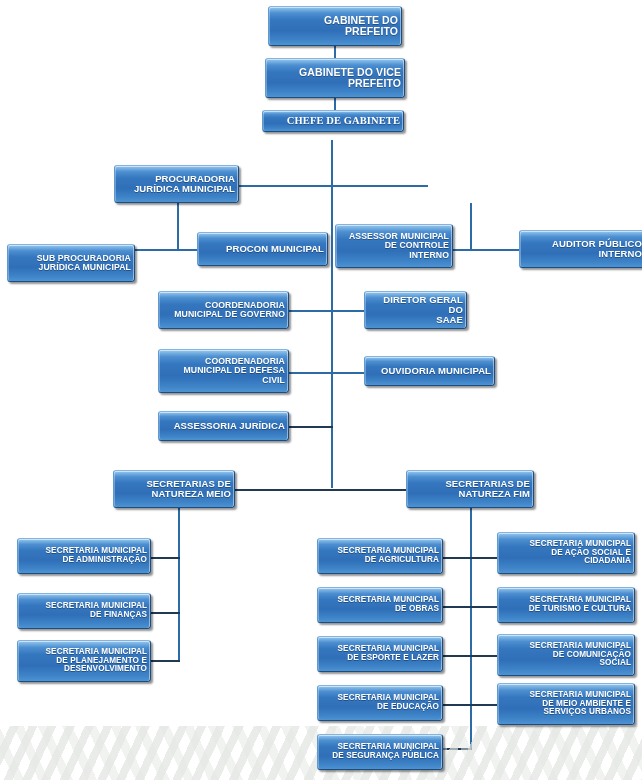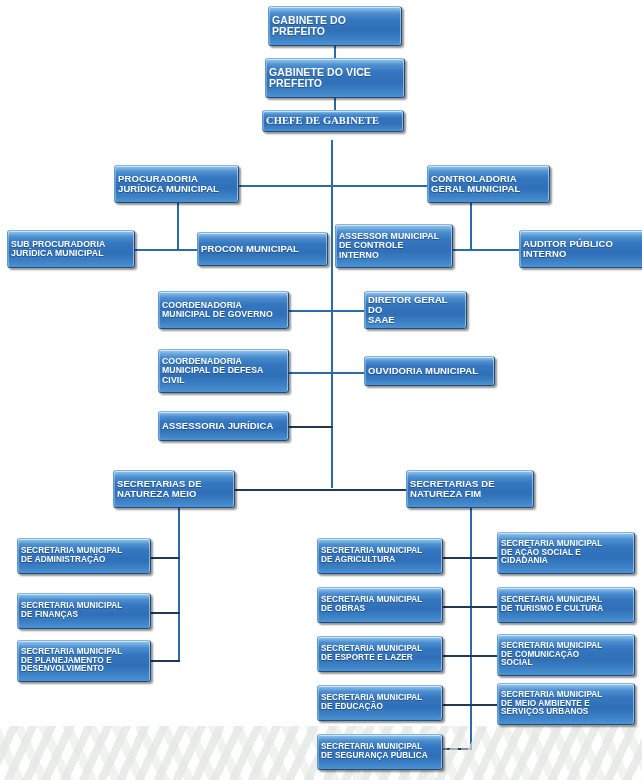--- a/index.html
+++ b/index.html
@@ -37,21 +37,21 @@
   .line{position:absolute;background:#2c6ba5;}
   .line.dark{background:#203a53;}
   .line.h{height:2px;}
   .line.v{width:2px;}
 
   
   .node{
     position:absolute;
     box-sizing:border-box;
     display:flex;align-items:center;justify-content:center;
-    text-align:left;
+    text-align:right;
     color:#ffffff;
     font-weight:bold;
     letter-spacing:.1px;
     line-height:1.08;
     padding:10px 3px;
     border-radius:3px;
     border-top:1px solid #7fb4e4;
     border-left:1px solid #5d9ad4;
     border-right:1px solid #1d4d7e;
     border-bottom:1px solid #1d4d7e;
@@ -139,26 +139,22 @@
 
   <div class="node fs10" style="left:262px;top:110px;width:142px;height:18px;font-family:Liberation Serif, serif;">
     <span class="txt">CHEFE DE GABINETE</span>
   </div>
 
   <div class="node fs9" style="left:114px;top:165px;width:125px;height:38px;">
     <span class="txt">PROCURADORIA
 JURÍDICA MUNICIPAL</span>
   </div>
 
-  <div class="node fs9" style="left:427px;top:165px;width:123px;height:38px;">
-    <span class="txt">CONTROLADORIA
-GERAL MUNICIPAL</span>
-  </div>
-
-  <div class="node fs85" style="left:7px;top:230px;width:128px;height:38px;">
+
+  <div class="node fs85" style="left:7px;top:244px;width:128px;height:38px;">
     <span class="txt">SUB PROCURADORIA
 JURÍDICA MUNICIPAL</span>
   </div>
 
   <div class="node fs9" style="left:197px;top:232px;width:131px;height:34px;">
     <span class="txt">PROCON MUNICIPAL</span>
   </div>
 
   <div class="node fs85" style="left:335px;top:224px;width:118px;height:44px;">
     <span class="txt">ASSESSOR MUNICIPAL

